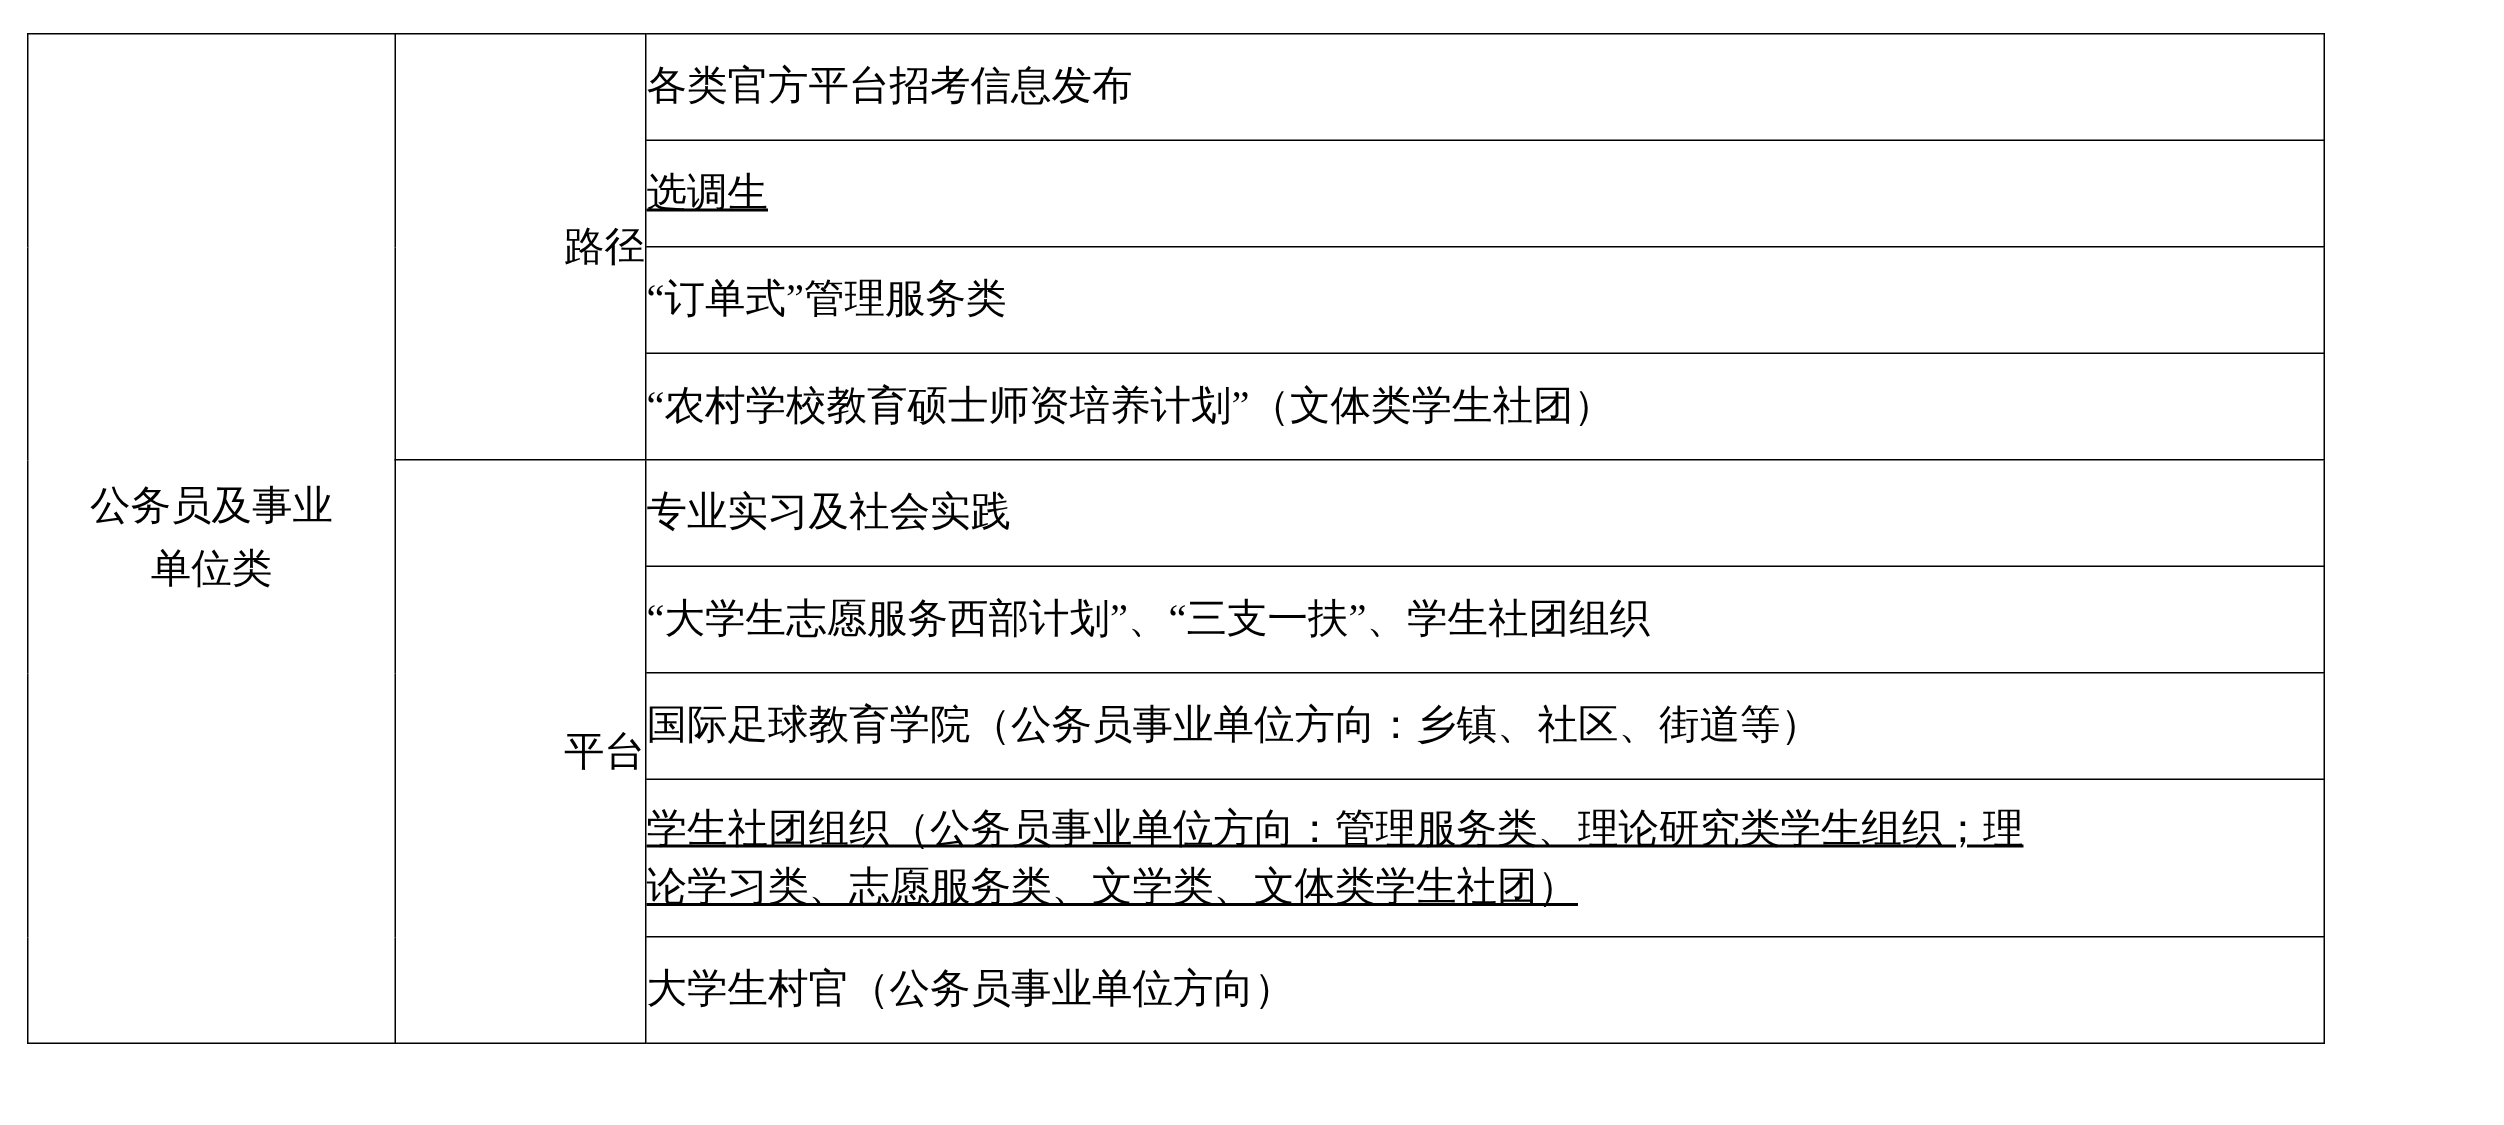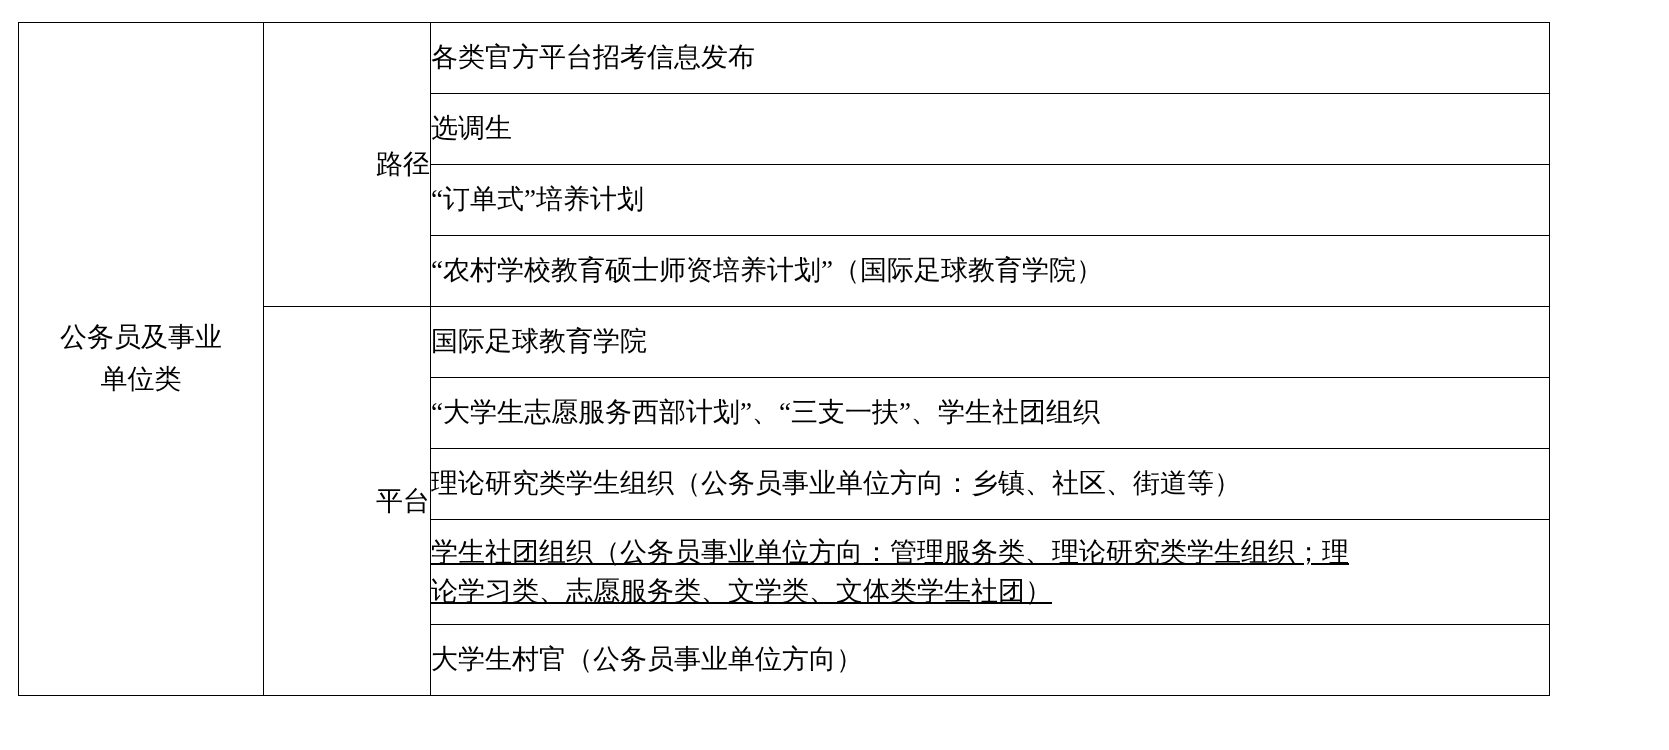--- a/index.html
+++ b/index.html
@@ -59,21 +59,21 @@
   .cell-inner {
     display: block;
     white-space: pre-line;
   }
   .cat-inner {
     display: block;
     white-space: pre-line;
     line-height: 1.55;
   }
   .r1 { height: 70px; font-family: Liberation Serif, serif; }
-  .r2 { height: 70px; }
+  .r2 { height: 70px; text-decoration: underline; }
   .r3 { height: 70px; }
   .r4 { height: 70px; }
   .r5 { height: 70px; }
   .r6 { height: 70px; }
   .r7 { height: 70px; }
   .r8 { height: 104px; text-decoration: underline; }
   .r9 { height: 70px; }
 </style>
 </head>
 <body>
@@ -94,44 +94,44 @@
             <span class="cell-inner">各类官方平台招考信息发布</span>
           </td>
         </tr>
         <tr>
           <td class="item r2">
             <span class="cell-inner">选调生</span>
           </td>
         </tr>
         <tr>
           <td class="item r3">
-            <span class="cell-inner">“订单式”培养计划</span>
+            <span class="cell-inner">“订单式”管理服务类</span>
           </td>
         </tr>
         <tr>
           <td class="item r4">
-            <span class="cell-inner">“农村学校教育硕士师资培养计划”（国际足球教育学院）</span>
+            <span class="cell-inner">“农村学校教育硕士师资培养计划”（文体类学生社团）</span>
           </td>
         </tr>
         <tr>
           <td class="grp" rowspan="5">
             <span class="cell-inner">平台</span>
           </td>
           <td class="item r5">
-            <span class="cell-inner">国际足球教育学院</span>
+            <span class="cell-inner">专业实习及社会实践</span>
           </td>
         </tr>
         <tr>
           <td class="item r6">
             <span class="cell-inner">“大学生志愿服务西部计划”、“三支一扶”、学生社团组织</span>
           </td>
         </tr>
         <tr>
           <td class="item r7">
-            <span class="cell-inner">理论研究类学生组织（公务员事业单位方向：乡镇、社区、街道等）</span>
+            <span class="cell-inner">国际足球教育学院（公务员事业单位方向：乡镇、社区、街道等）</span>
           </td>
         </tr>
         <tr>
           <td class="item r8">
             <span class="cell-inner">学生社团组织（公务员事业单位方向：管理服务类、理论研究类学生组织；理
 论学习类、志愿服务类、文学类、文体类学生社团）</span>
           </td>
         </tr>
         <tr>
           <td class="item r9">

